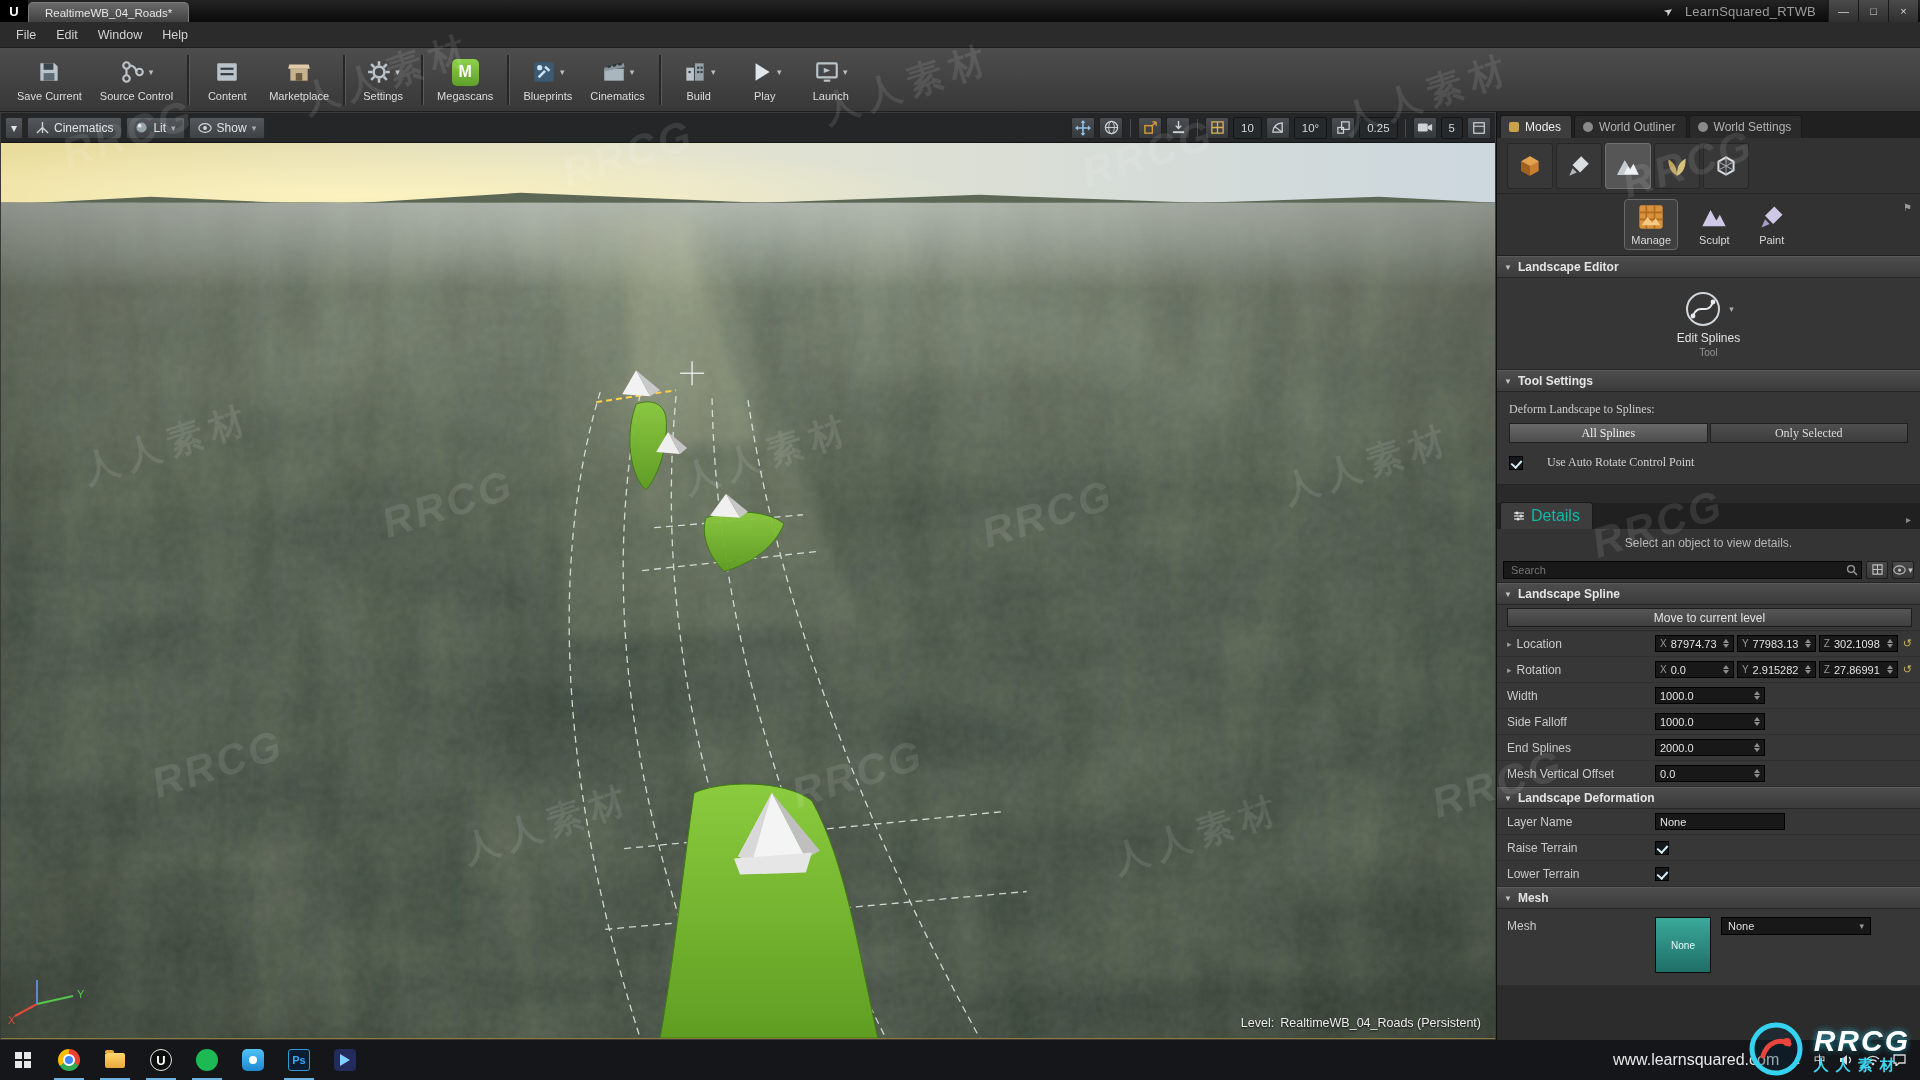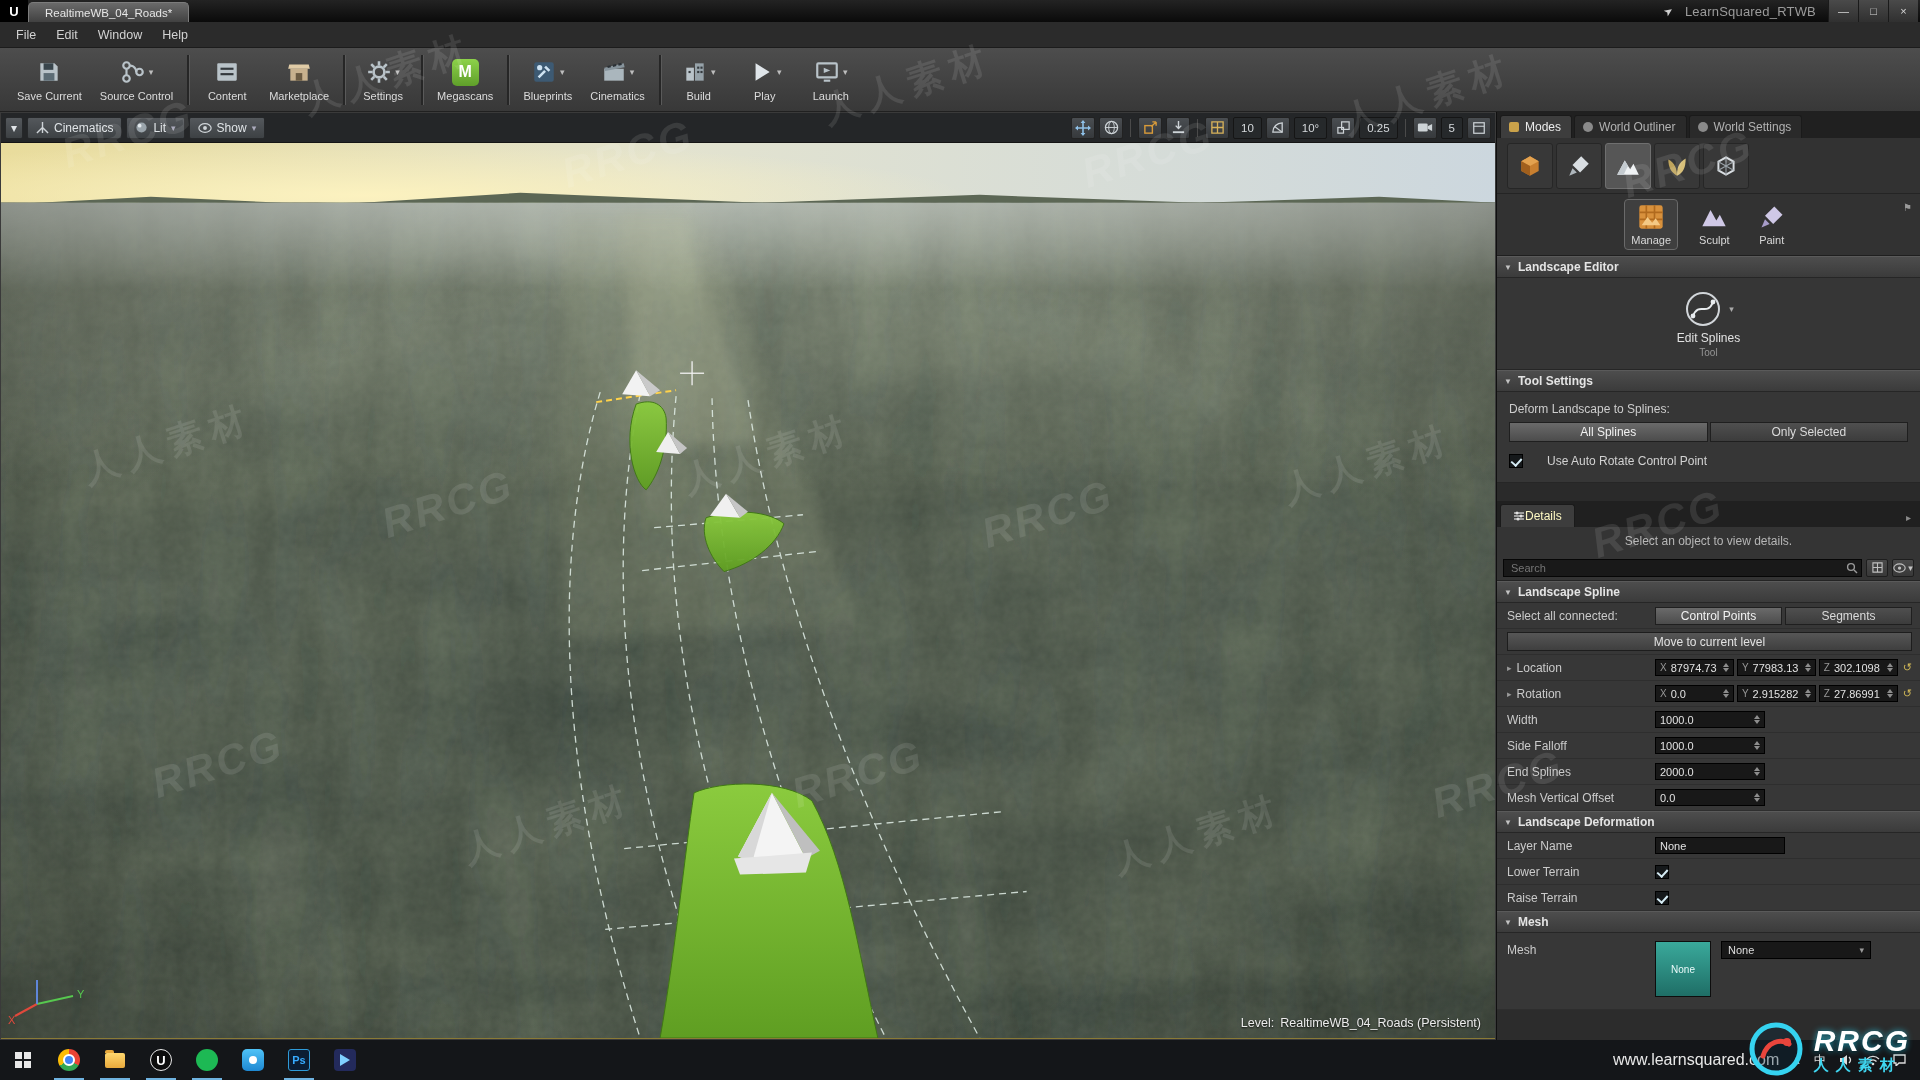--- a/index.html
+++ b/index.html
@@ -86,36 +86,36 @@
     border-bottom:1px solid #262626; color:#e4e4e4; font-weight:bold; font-size:12px; display:flex; align-items:center;
     gap:6px; padding:0 7px; }
   .cat-header .tri { font-size:8px; color:#c2c2c2; }
 
   .le-body { height:92px; background:#363636; display:flex; flex-direction:column; align-items:center;
     justify-content:center; gap:2px; border-bottom:1px solid #262626; }
   .le-tool { display:flex; align-items:center; gap:6px; }
   .le-name { color:#e2e2e2; font-size:12px; }
   .le-sub { color:#969696; font-size:10px; }
 
-  .ts-body { background:#363636; padding:10px 12px 14px; border-bottom:1px solid #262626; }
+  .ts-body { background:#363636; padding:10px 12px 14px; border-bottom:1px solid #262626;font-family:Liberation Serif, serif; }
   .ts-label { color:#cdcdcd; font-size:12px; margin-bottom:6px; }
   .seg-row { display:flex; gap:2px; }
   .seg-btn { flex:1; height:20px; display:flex; align-items:center; justify-content:center; font-size:12px;
     color:#dadada; background:linear-gradient(#4f4f4f,#3c3c3c); border:1px solid #1f1f1f; }
   .seg-btn.active { background:linear-gradient(#6a6a6a,#4c4c4c); color:#f2f2f2; }
   .cb-row { display:flex; align-items:center; gap:24px; margin-top:12px; color:#d2d2d2; }
   .cb { width:14px; height:14px; background:#15181a; border:1px solid #000; position:relative; flex:none; }
   .cb.checked::after { content:""; position:absolute; left:3px; top:1px; width:5px; height:8px;
     border:solid #d6ecf5; border-width:0 2px 2px 0; transform:rotate(42deg); }
 
   .panel-gap { height:18px; background:#2a2a2a; }
 
   .details-tabbar { height:26px; background:#202020; display:flex; align-items:flex-end; padding:3px 3px 0; }
-  .details-tab { display:flex; align-items:center; padding:4px 12px; background:#3d3d3d; color:#fef9c3;
-    border:1px solid #1a1a1a; border-bottom:none; border-radius:3px 3px 0 0; font-size:12px; }
+  .details-tab { display:flex; align-items:center; gap:6px; padding:4px 12px; background:#3d3d3d; color:#14b8a6;
+    border:1px solid #1a1a1a; border-bottom:none; border-radius:3px 3px 0 0; font-size:16px; }
   .tab-overflow { margin-left:auto; color:#8a8a8a; font-size:10px; padding:4px 6px; }
 
   .details-hint { height:28px; display:flex; align-items:center; justify-content:center; color:#b6b6b6;
     background:#343434; font-size:12px; }
   .search-row { height:26px; display:flex; align-items:center; gap:4px; padding:0 6px; background:#343434;
     border-bottom:1px solid #242424; }
   .search-wrap { flex:1; position:relative; height:18px; }
   .search-wrap input { width:100%; height:18px; background:#191919; border:1px solid #060606; color:#a8a8a8;
     font-size:11px; padding:0 20px 0 7px; font-family:"Liberation Sans",sans-serif; }
   .search-wrap svg { position:absolute; right:4px; top:3px; }
@@ -702,29 +702,20 @@
             </svg>
           <span>▾</span>
         </div>
       </div>
 
       <div class="cat-header">
         <span class="tri">▼</span>
         <span>Landscape Spline</span>
       </div>
 
-      <div class="prop-row">
-        <div class="prop-label">
-            <span>Select all connected:</span>
-          </div>
-        <div class="prop-value">
-          <div class="seg-btn active" style="height:18px">Control Points</div>
-          <div class="seg-btn" style="height:18px">Segments</div>
-        </div>
-      </div>
 
       <div class="prop-row">
         <div class="full-btn">Move to current level</div>
       </div>
 
       <div class="prop-row">
         <div class="prop-label">
             <span class="exp">▸</span>
             <span>Location</span>
           </div>
@@ -857,29 +848,29 @@
             <span>Layer Name</span>
           </div>
         <div class="prop-value">
             <div class="num-field" style="width:130px">
               <span>None</span>
             </div>
           </div>
       </div>
       <div class="prop-row">
         <div class="prop-label">
-            <span>Lower Terrain</span>
+            <span>Raise Terrain</span>
           </div>
         <div class="prop-value">
             <span class="cb checked"></span>
           </div>
       </div>
       <div class="prop-row">
         <div class="prop-label">
-            <span>Raise Terrain</span>
+            <span>Lower Terrain</span>
           </div>
         <div class="prop-value">
             <span class="cb checked"></span>
           </div>
       </div>
 
       <div class="cat-header">
         <span class="tri">▼</span>
         <span>Mesh</span>
       </div>

